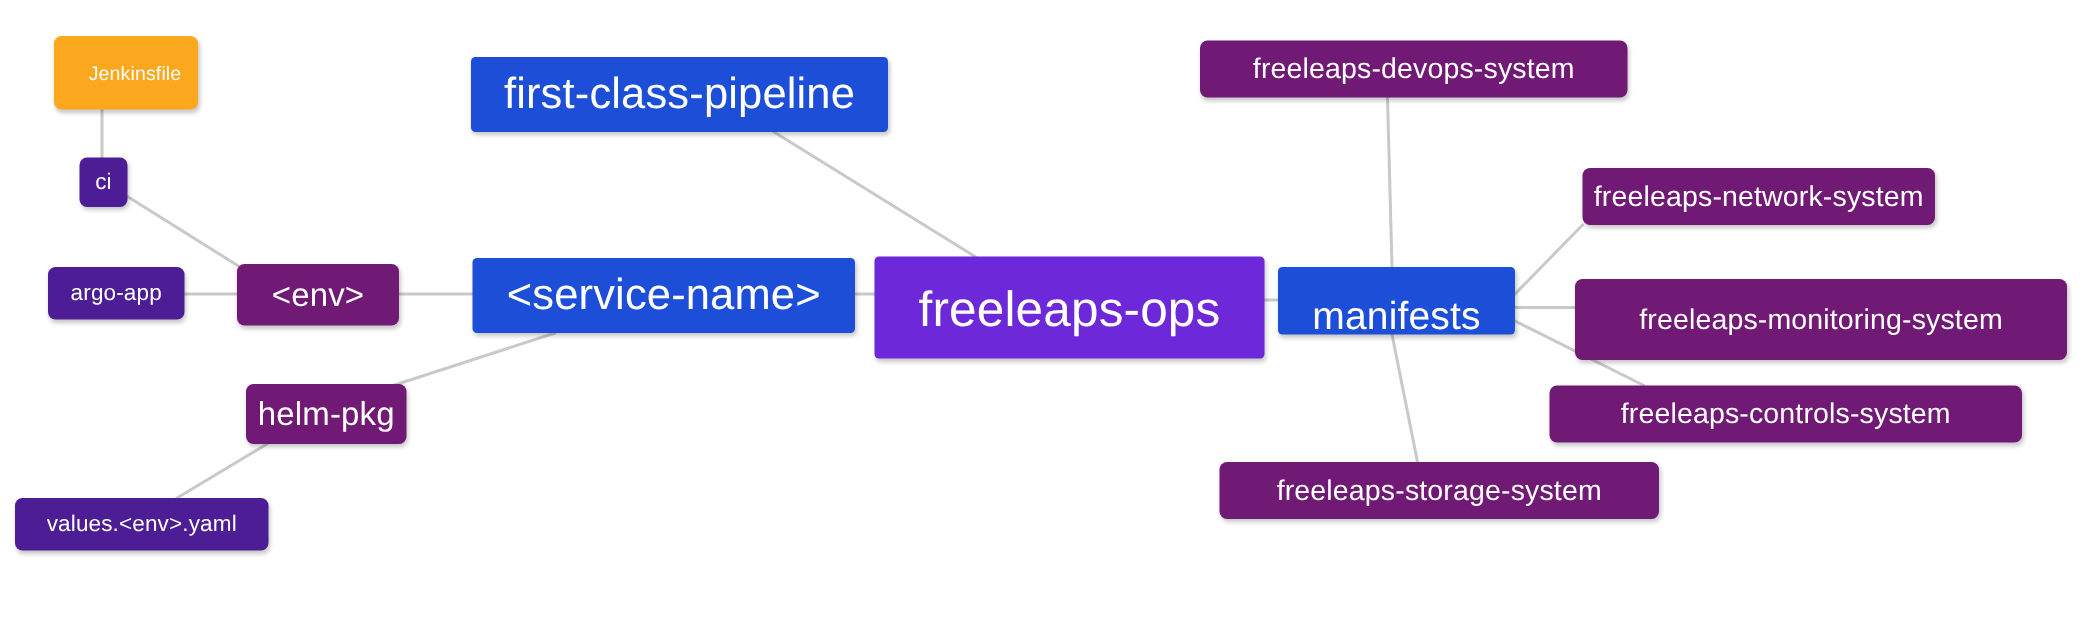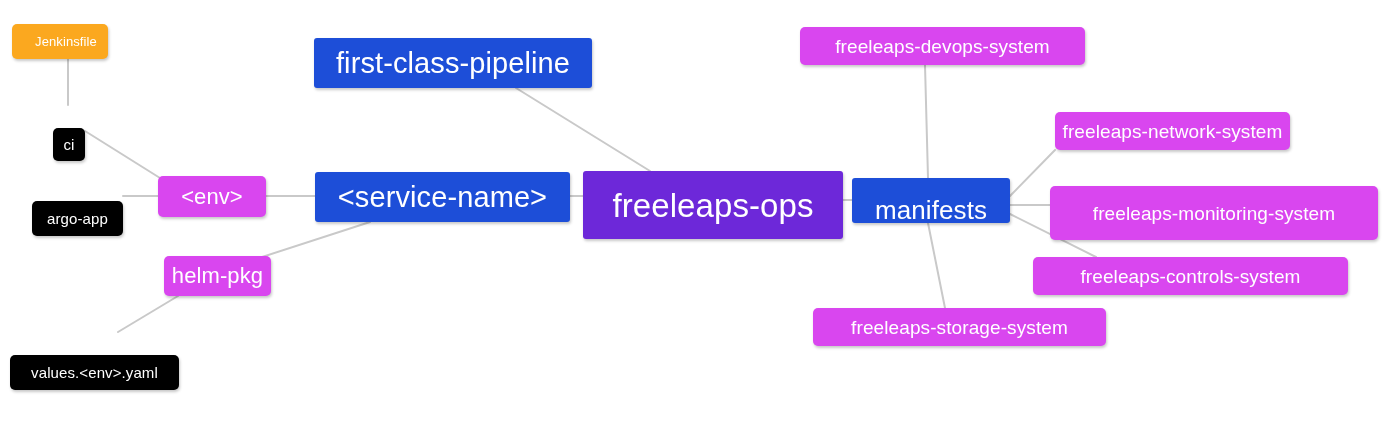--- a/index.html
+++ b/index.html
@@ -43,27 +43,26 @@
   .mm-node.root {
     background: #6d28d9;
     border-radius: 3px;
     font-size: 33px;
   }
   .mm-node.blue {
     background: #1d4ed8;
     border-radius: 3px;
   }
   .mm-node.green {
-    background: #d946ef;
+    background: #701a75;
     border-radius: 5px;
   }
   .mm-node.red {
-    background: #000000;
+    background: #4c1d95;
     border-radius: 5px;
-    margin-top: 23px;
   }
   .mm-node.amber {
     background: #FBA81F;
     border-radius: 5px;
   }
   .sz-xl  { font-size: 29px; }
   .sz-lg  { font-size: 26px; align-items: flex-end; }
   .sz-md  { font-size: 22px; }
   .sz-sm  { font-size: 19px; }
   .sz-xs  { font-size: 15px; }
@@ -85,21 +84,21 @@
       <line x1="570" y1="196" x2="583" y2="196" stroke="#c9c9c9" stroke-width="2" stroke-linecap="round"></line>
       <line x1="843" y1="200" x2="852" y2="200" stroke="#c9c9c9" stroke-width="2" stroke-linecap="round"></line>
       <line x1="928" y1="178" x2="925" y2="65" stroke="#c9c9c9" stroke-width="2" stroke-linecap="round"></line>
       <line x1="1010" y1="196" x2="1055" y2="150" stroke="#c9c9c9" stroke-width="2" stroke-linecap="round"></line>
       <line x1="1010" y1="205" x2="1050" y2="205" stroke="#c9c9c9" stroke-width="2" stroke-linecap="round"></line>
       <line x1="1010" y1="214" x2="1096" y2="257" stroke="#c9c9c9" stroke-width="2" stroke-linecap="round"></line>
       <line x1="928" y1="223" x2="945" y2="308" stroke="#c9c9c9" stroke-width="2" stroke-linecap="round"></line>
     </svg>
 
   <div id="node-layer">
-      <div class="mm-node amber sz-xxs" style="left: 12px; top: 24px; width: 96px; height: 35px; padding-left: 12px;">
+      <div class="mm-node amber sz-xxs" style="left: 36px; top: 24px; width: 96px; height: 49px; padding-left: 12px;">
         <span>Jenkinsfile</span>
       </div>
       <div class="mm-node red sz-xs" style="left: 53px; top: 105px; width: 32px; height: 33px;">
         <span>ci</span>
       </div>
       <div class="mm-node red sz-xs" style="left: 32px; top: 178px; width: 91px; height: 35px;">
         <span>argo-app</span>
       </div>
       <div class="mm-node green sz-md" style="left: 158px; top: 176px; width: 108px; height: 41px;">
         <span>&lt;env&gt;</span>

